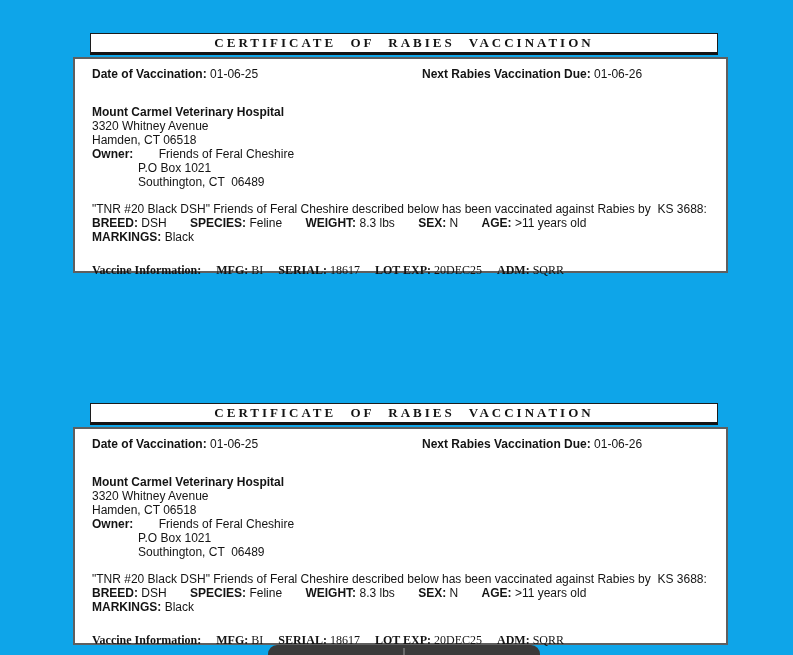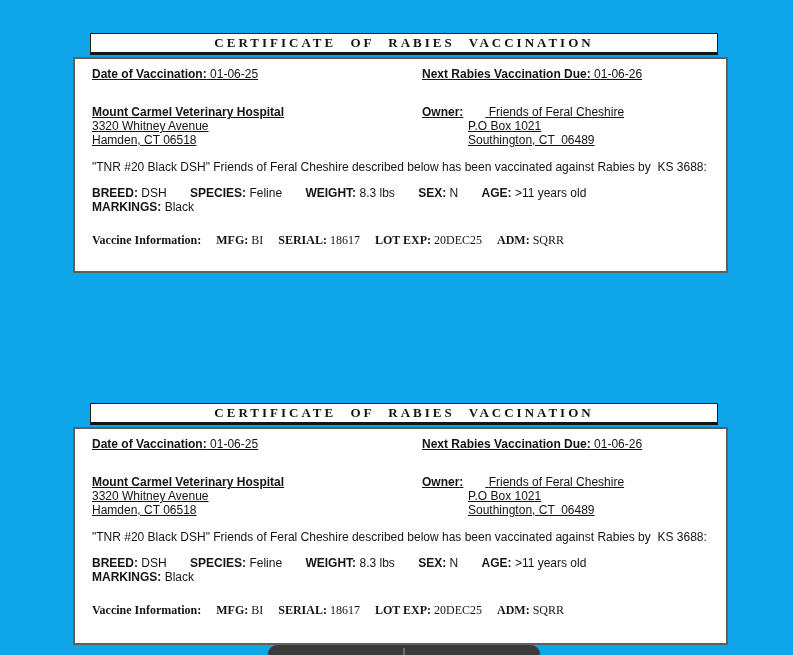--- a/index.html
+++ b/index.html
@@ -26,30 +26,30 @@
   }
 
   .main-box{
     position:absolute;left:73px;top:24px;width:655px;box-sizing:border-box;
     background:#ffffff;border:2px solid #5f5f5f;
     padding:8px 6px 0 17px;z-index:1;
   }
   .cert.first  .main-box{height:216px;}
   .cert.second .main-box{height:218px;}
 
-  .row{display:flex;text-decoration:underline;}
+  .row{display:flex;}
   .col-l{width:330px;flex:none;}
   .col-r{flex:1;min-width:0;}
   .b{font-weight:bold;}
   .owner-label{font-weight:bold;margin-right:22px;}
   .owner-addr{padding-left:46px;}
-  .hospital-row{margin-top:24px;}
+  .hospital-row{margin-top:24px;flex-direction:column;}
   .statement{margin-top:13px;white-space:pre;}
   .pre{white-space:pre;}
-  .details{margin-top:12px;}
+  .details{}
   .field{margin-right:20px;white-space:pre;}
   .vfield{margin-right:12px;white-space:pre;}
   .vaccine{margin-top:19px;font-family:Liberation Serif, serif;}
 
   .toolbar{
     position:absolute;left:268px;top:645px;width:272px;height:12px;
     background:#3a3a3a;border-radius:9px 9px 0 0;z-index:5;
   }
   .toolbar .divider{
     position:absolute;left:50%;top:3px;bottom:0;width:2px;margin-left:-1px;

